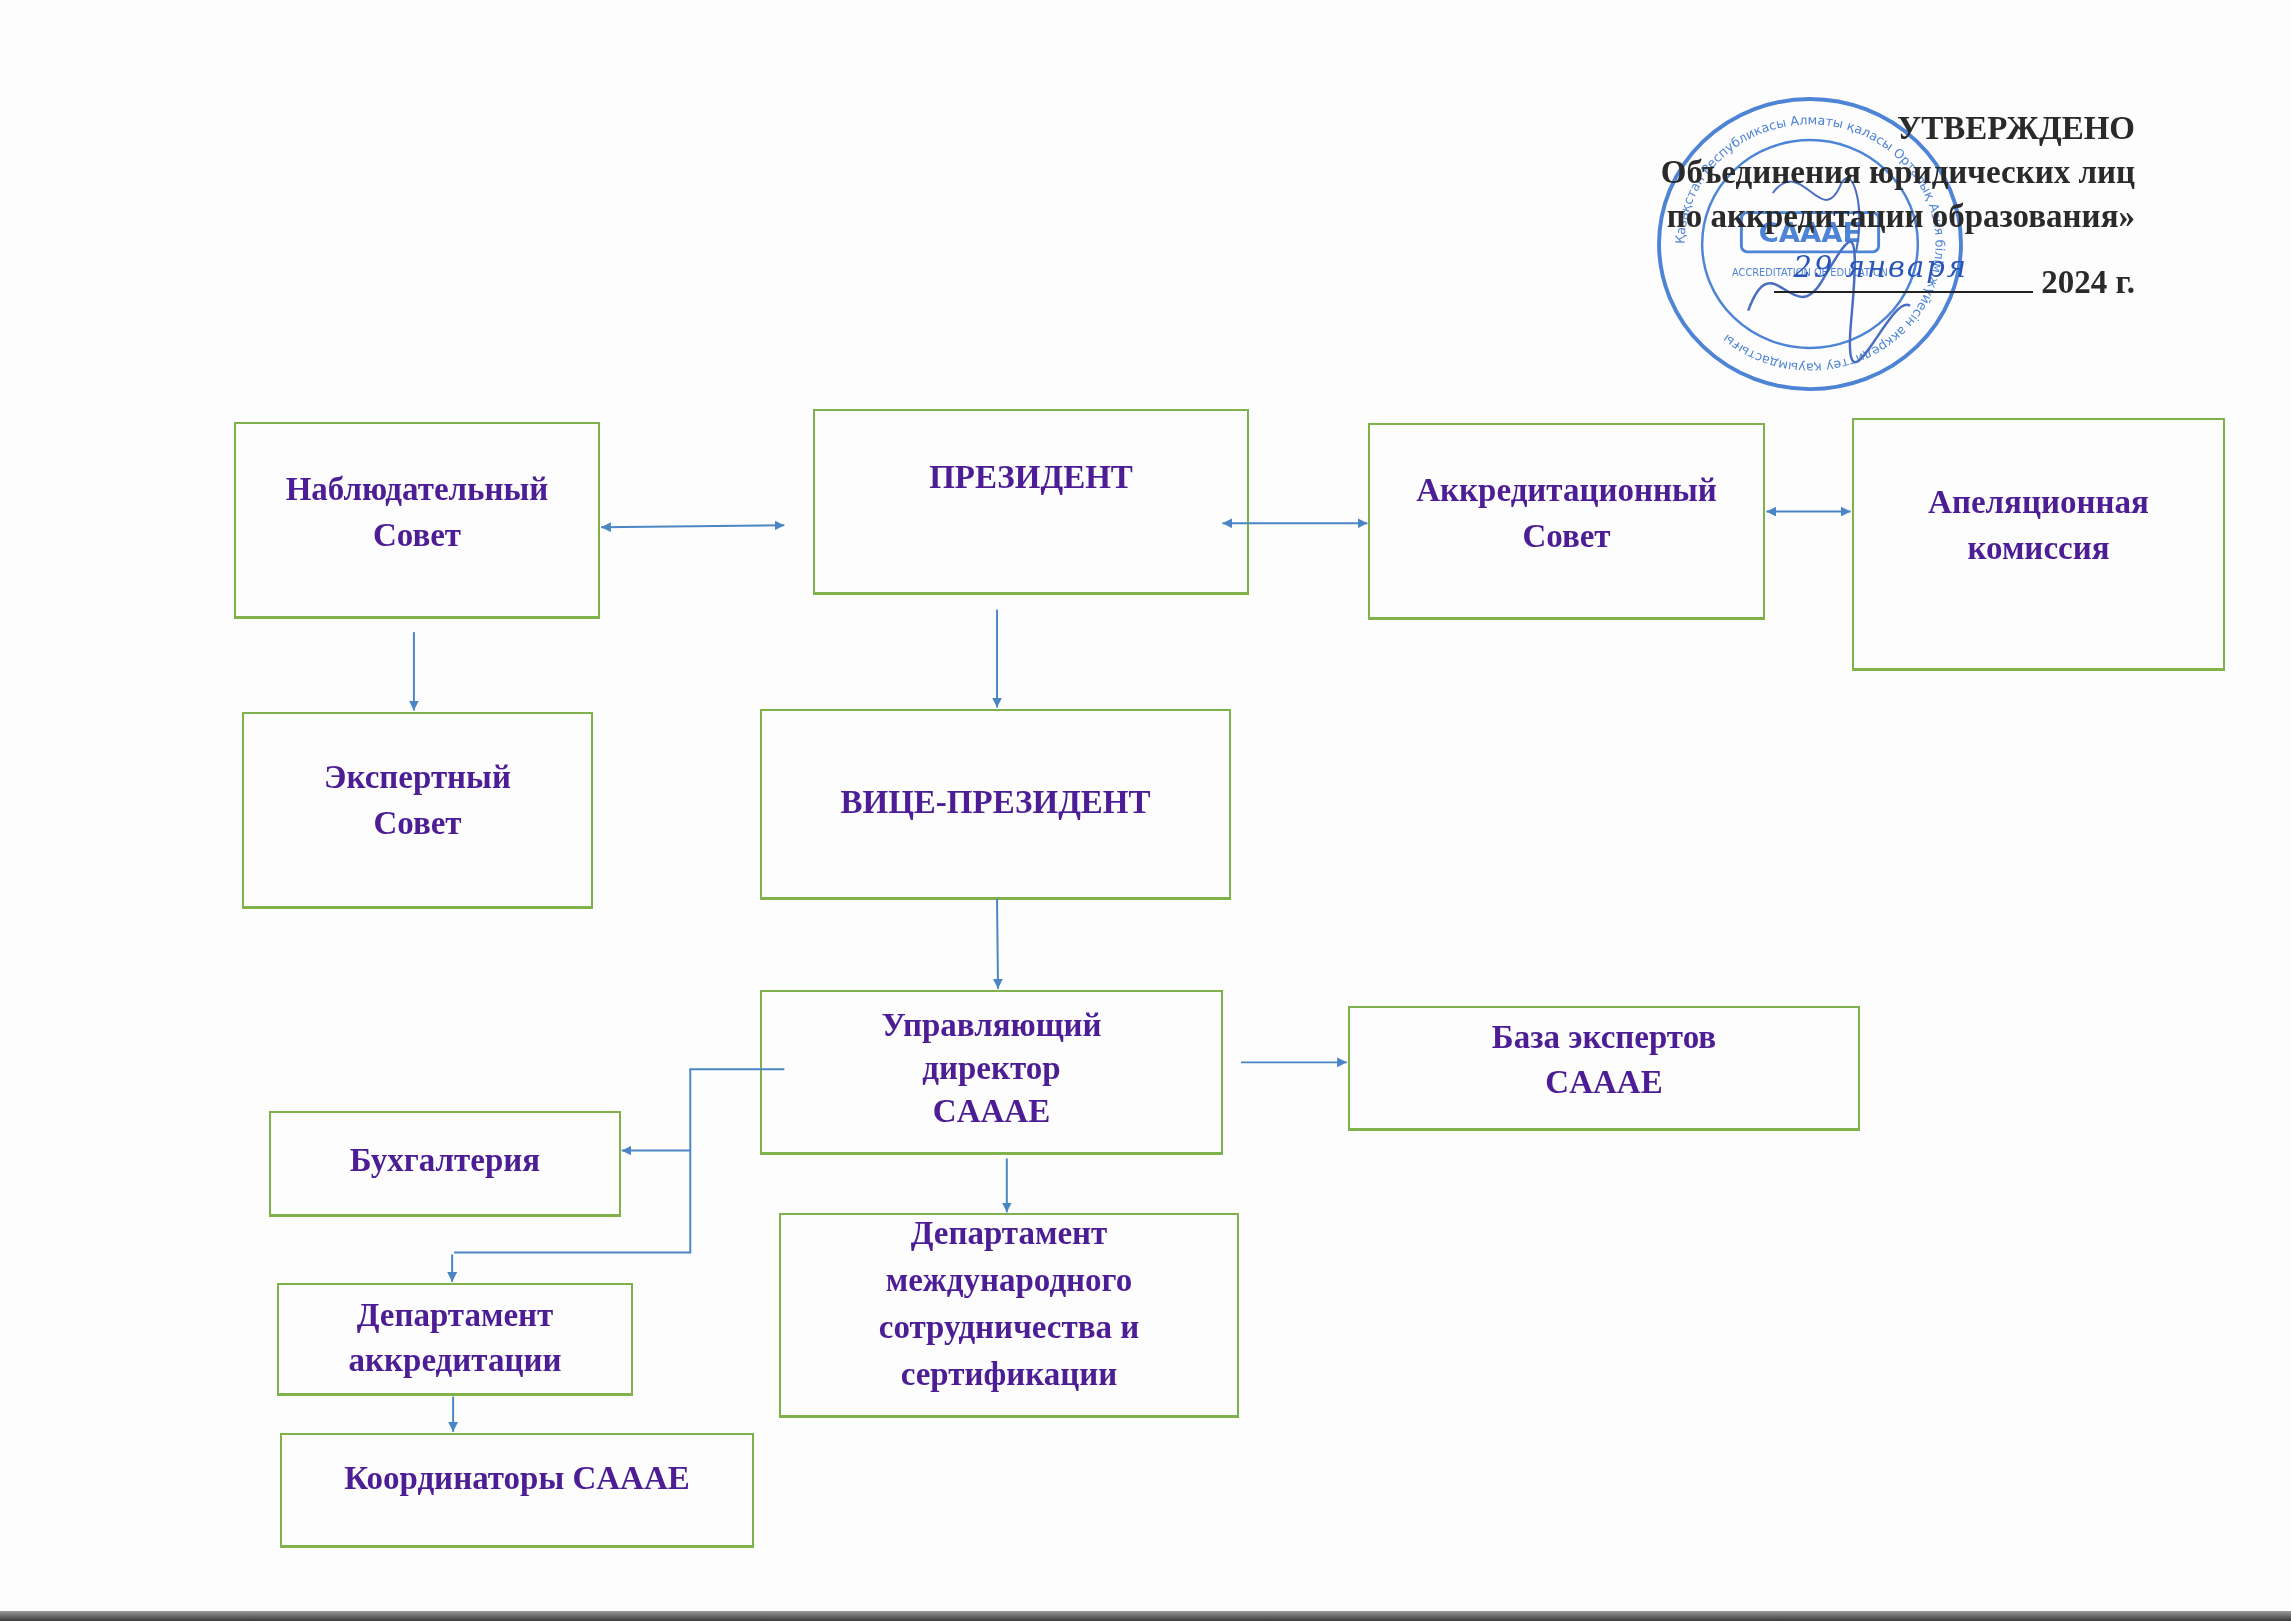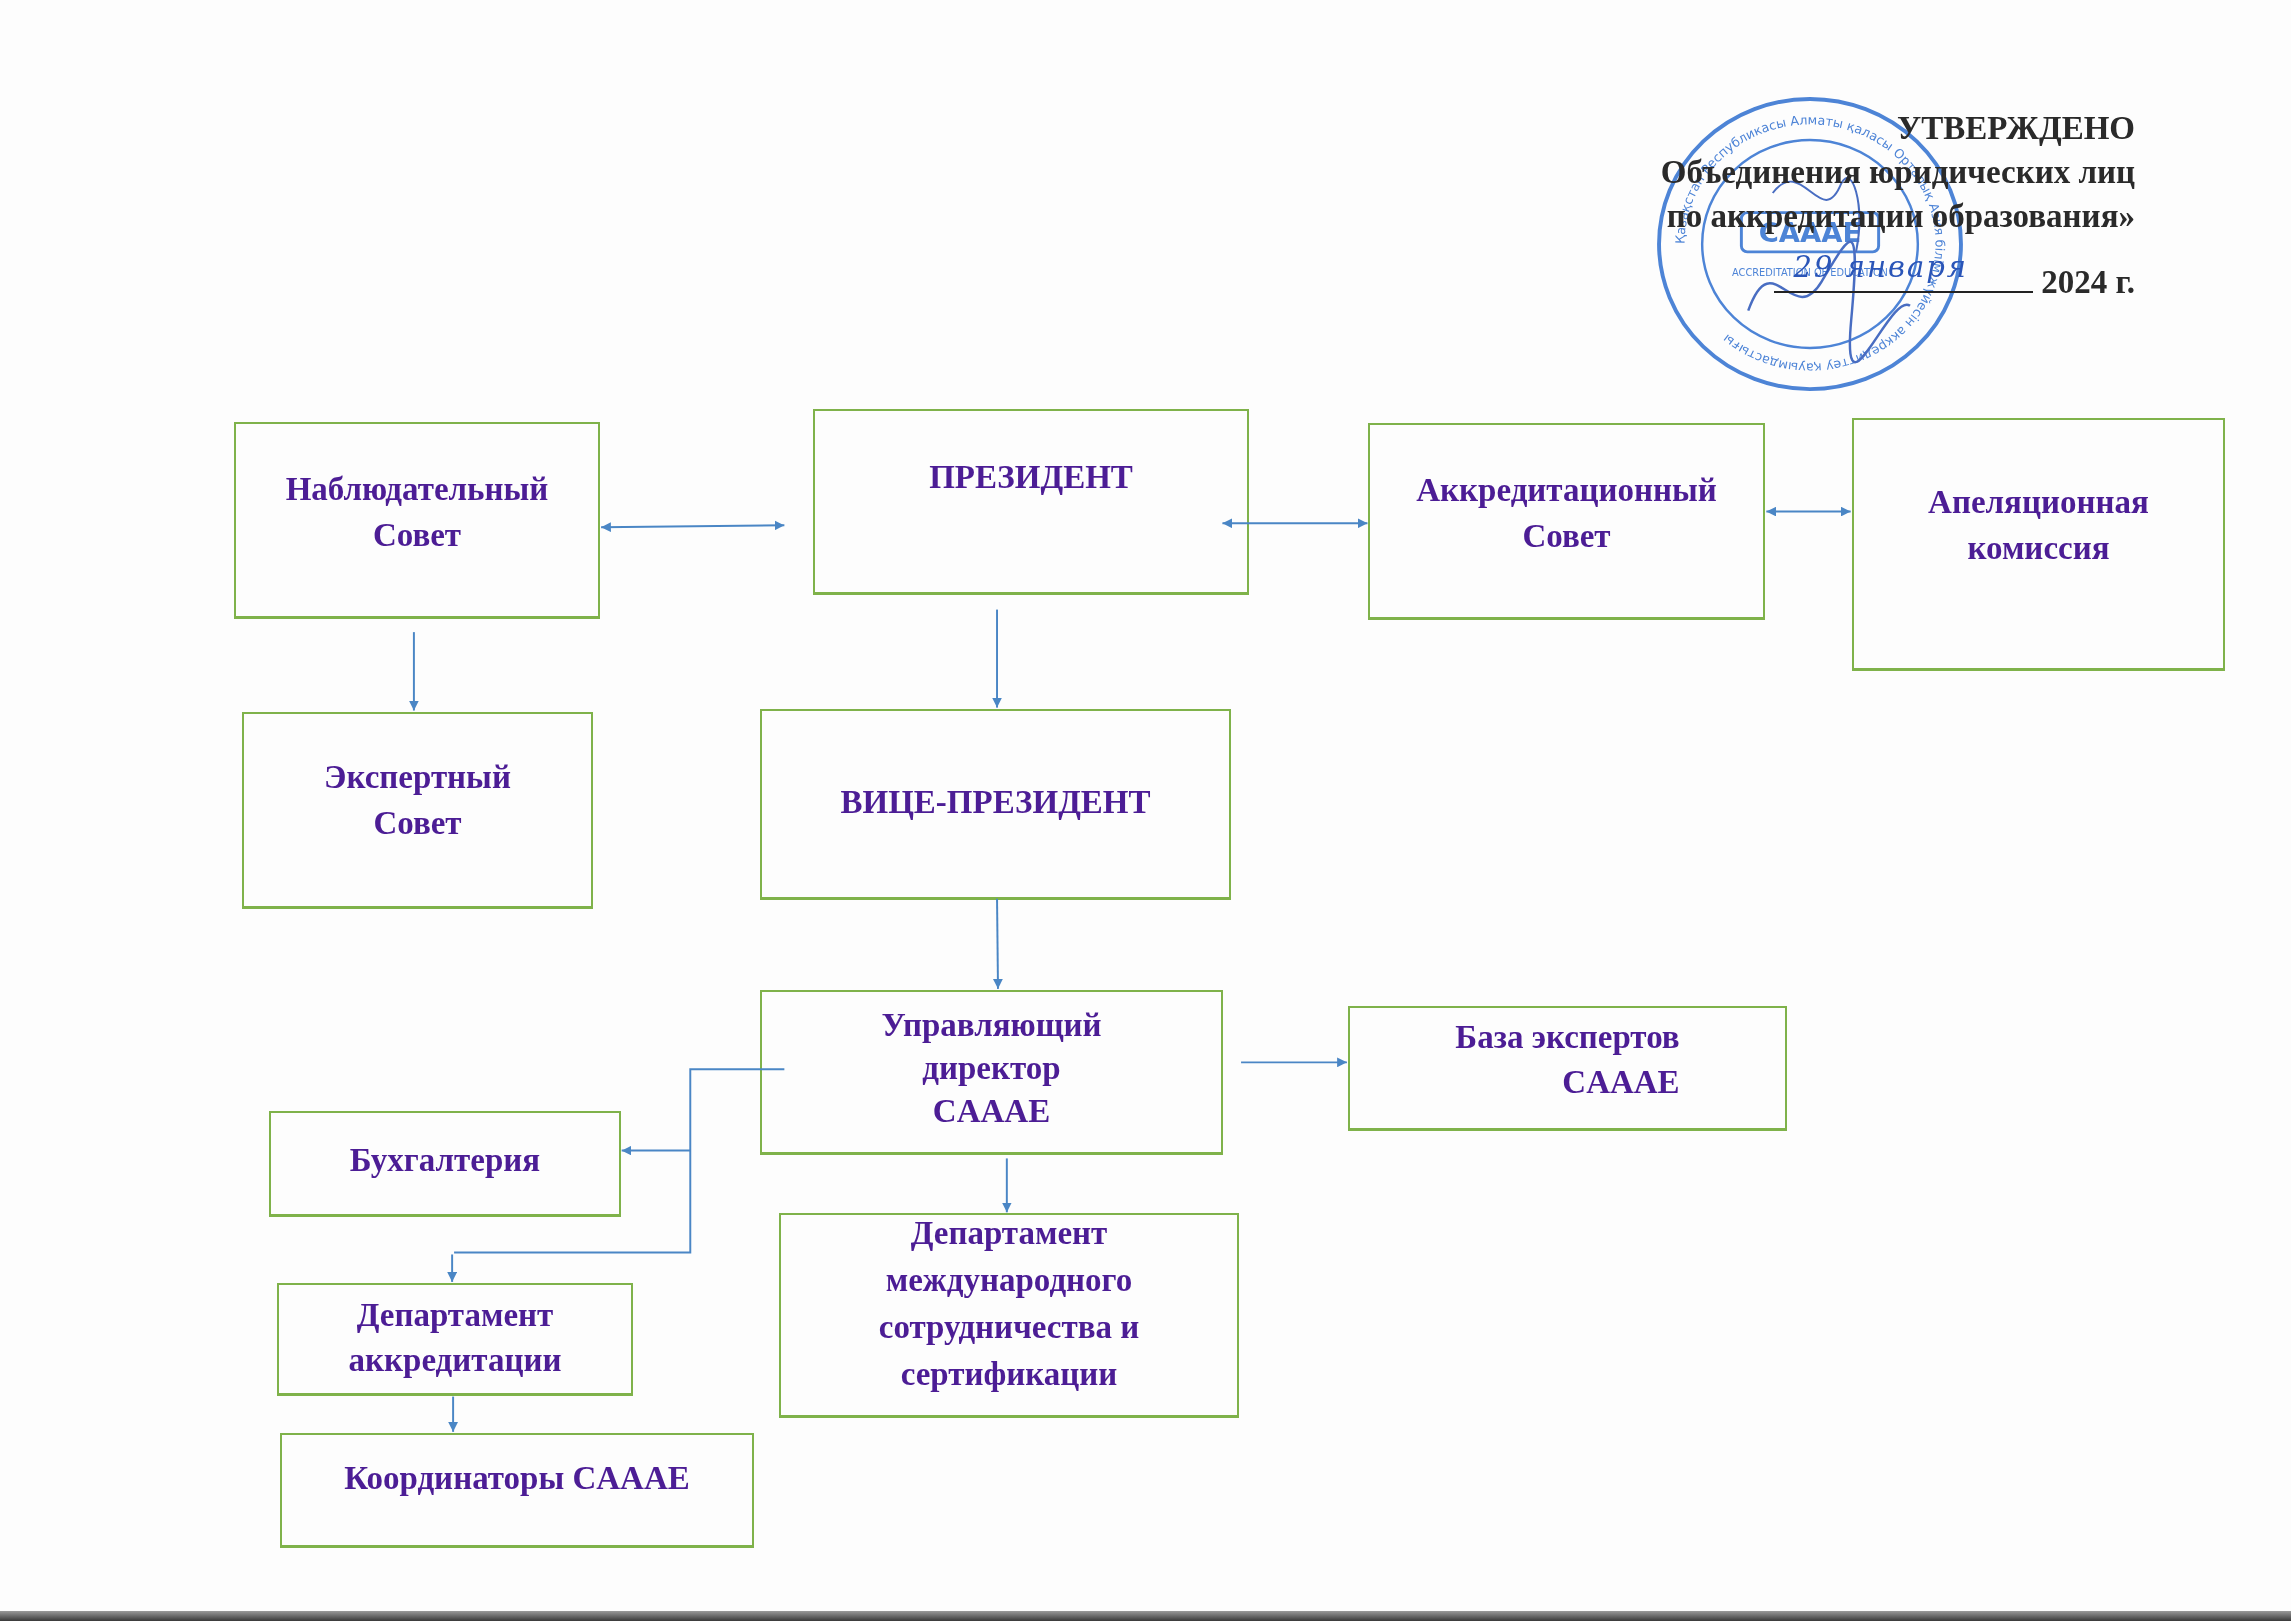--- a/index.html
+++ b/index.html
@@ -149,21 +149,21 @@
   <div class="box center" style="left:760px; top:709px; width:471px; height:191px;">
     <span style="margin-top:-3.9px;">ВИЦЕ-ПРЕЗИДЕНТ</span>
   </div>
 
   <div class="box center" style="left:760px; top:990px; width:463px; height:165px;">
     <span style="margin-top:-7.8px; line-height:43px;">Управляющий
 директор
 CAAAE</span>
   </div>
 
-  <div class="box center" style="left:1348px; top:1006px; width:439px; height:125px;text-align:right;">
+  <div class="box center" style="left:1348px; top:1006px; width:512px; height:125px;">
     <span style="margin-top:-15.7px; line-height:45px;">База экспертов
 CAAAE</span>
   </div>
 
   <div class="box center" style="left:269px; top:1111px; width:352px; height:106px;">
     <span style="margin-top:-7.8px;">Бухгалтерия</span>
   </div>
 
   <div class="box center" style="left:779px; top:1213px; width:460px; height:205px;">
     <span style="margin-top:-21.6px; line-height:47px;">Департамент

